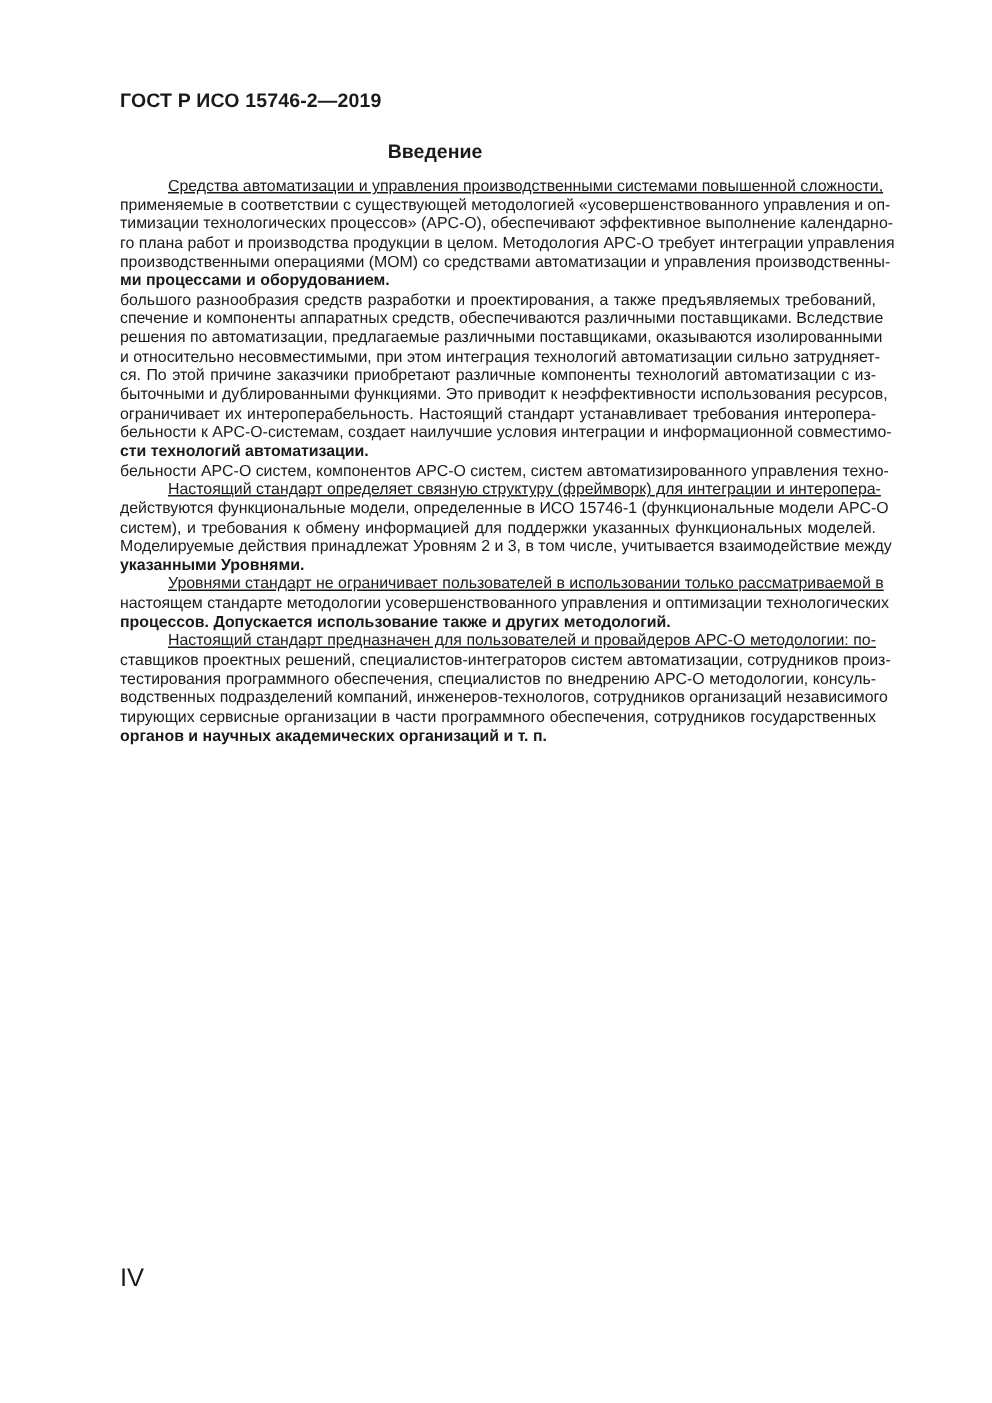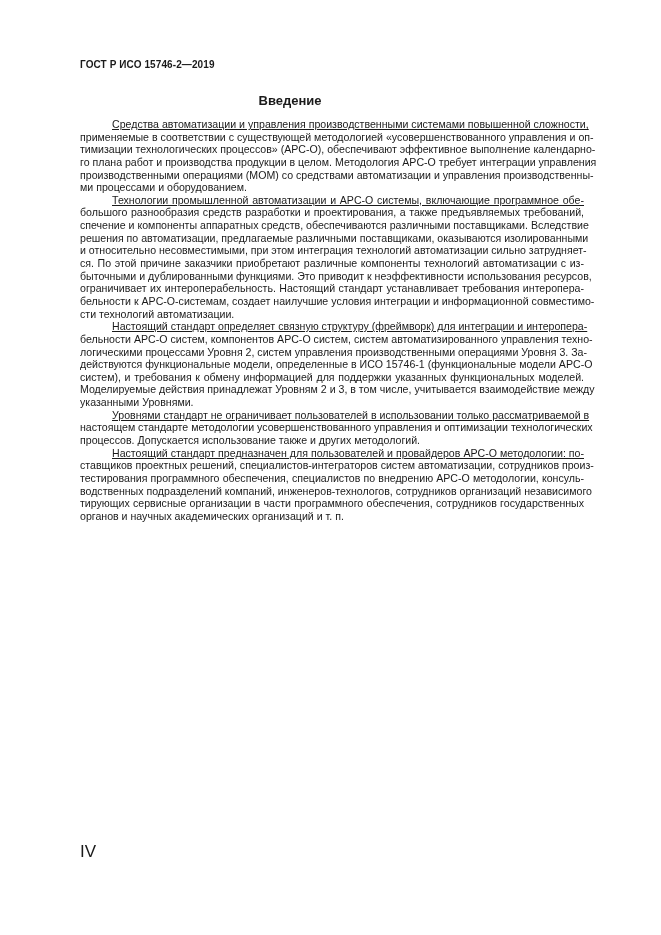--- a/index.html
+++ b/index.html
@@ -1,55 +1,53 @@
 <!DOCTYPE html>
 <html><head>
 <meta charset="utf-8">
 <style>
   html,body{margin:0;padding:0;background:#fff;}
   body{width:661px;height:935px;position:relative;overflow:hidden;font-family:"Liberation Sans",sans-serif;color:#1a1a1a;}
-  .hdr{position:absolute;left:80px;top:59px;font-size:10px;font-weight:bold;letter-spacing:0.1px;}
+  .hdr{position:absolute;left:80px;top:59px;font-size:13px;font-weight:bold;letter-spacing:0.1px;}
   .title{position:absolute;left:0;width:580px;top:93px;text-align:center;font-size:13px;font-weight:bold;}
   .body{position:absolute;left:80px;top:118px;width:504px;font-size:10.6px;line-height:12.65px;}
   .line{display:block;white-space:nowrap;text-align:justify;text-align-last:justify;height:12.65px;}
-  .line.last{text-align-last:left;}
+  .line.last{text-align-last:left;font-weight:bold;}
   .line.ind{padding-left:32px;text-decoration:underline;}
   .pn{position:absolute;left:80px;top:842px;font-size:17px;}
 </style>
 </head>
 <body>
 
 <div class="hdr">ГОСТ Р ИСО 15746-2—2019</div>
 <div class="title">Введение</div>
 
 <div class="body" id="body">
   <div>
     <span class="line ind">Средства автоматизации и управления производственными системами повышенной сложности,</span>
     <span class="line">применяемые в соответствии с существующей методологией «усовершенствованного управления и оп-</span>
     <span class="line">тимизации технологических процессов» (APC-O), обеспечивают эффективное выполнение календарно-</span>
     <span class="line">го плана работ и производства продукции в целом. Методология APC-O требует интеграции управления</span>
     <span class="line">производственными операциями (МОМ) со средствами автоматизации и управления производственны-</span>
     <span class="line last">ми процессами и оборудованием.</span>
   </div>
   <div>
-    <span class="line ind">Технологии промышленной автоматизации и APC-O системы, включающие программное обе-</span>
     <span class="line">большого разнообразия средств разработки и проектирования, а также предъявляемых требований,</span>
     <span class="line">спечение и компоненты аппаратных средств, обеспечиваются различными поставщиками. Вследствие</span>
     <span class="line">решения по автоматизации, предлагаемые различными поставщиками, оказываются изолированными</span>
     <span class="line">и относительно несовместимыми, при этом интеграция технологий автоматизации сильно затрудняет-</span>
     <span class="line">ся. По этой причине заказчики приобретают различные компоненты технологий автоматизации с из-</span>
     <span class="line">быточными и дублированными функциями. Это приводит к неэффективности использования ресурсов,</span>
     <span class="line">ограничивает их интероперабельность. Настоящий стандарт устанавливает требования интеропера-</span>
     <span class="line">бельности к APC-O-системам, создает наилучшие условия интеграции и информационной совместимо-</span>
     <span class="line last">сти технологий автоматизации.</span>
   </div>
   <div>
+    <span class="line">бельности APC-O систем, компонентов APC-O систем, систем автоматизированного управления техно-</span>
     <span class="line ind">Настоящий стандарт определяет связную структуру (фреймворк) для интеграции и интеропера-</span>
-    <span class="line">бельности APC-O систем, компонентов APC-O систем, систем автоматизированного управления техно-</span>
-    <span class="line">логическими процессами Уровня 2, систем управления производственными операциями Уровня 3. За-</span>
     <span class="line">действуются функциональные модели, определенные в ИСО 15746-1 (функциональные модели APC-O</span>
     <span class="line">систем), и требования к обмену информацией для поддержки указанных функциональных моделей.</span>
     <span class="line">Моделируемые действия принадлежат Уровням 2 и 3, в том числе, учитывается взаимодействие между</span>
     <span class="line last">указанными Уровнями.</span>
   </div>
   <div>
     <span class="line ind">Уровнями стандарт не ограничивает пользователей в использовании только рассматриваемой в</span>
     <span class="line">настоящем стандарте методологии усовершенствованного управления и оптимизации технологических</span>
     <span class="line last">процессов. Допускается использование также и других методологий.</span>
   </div>

